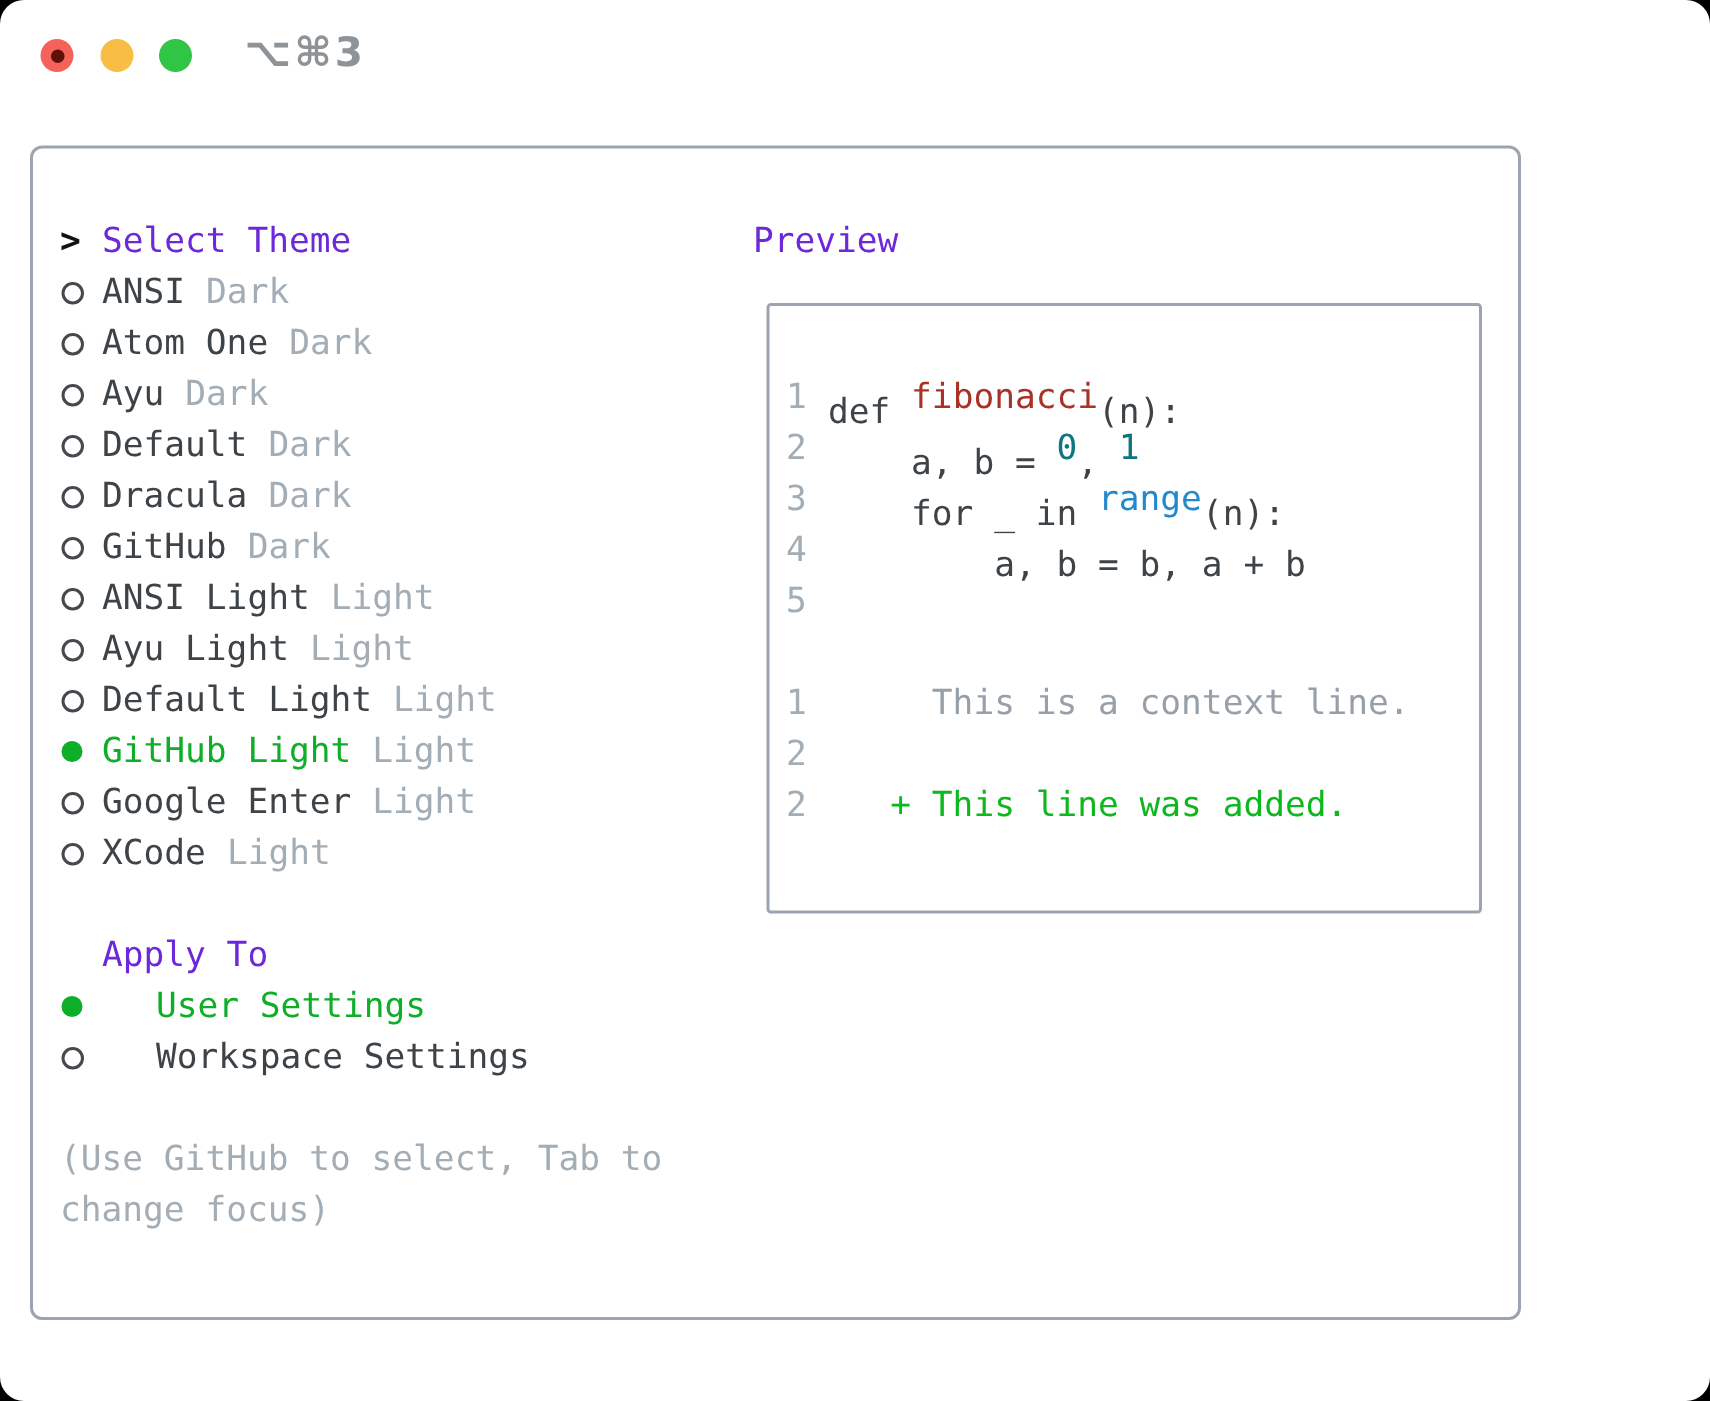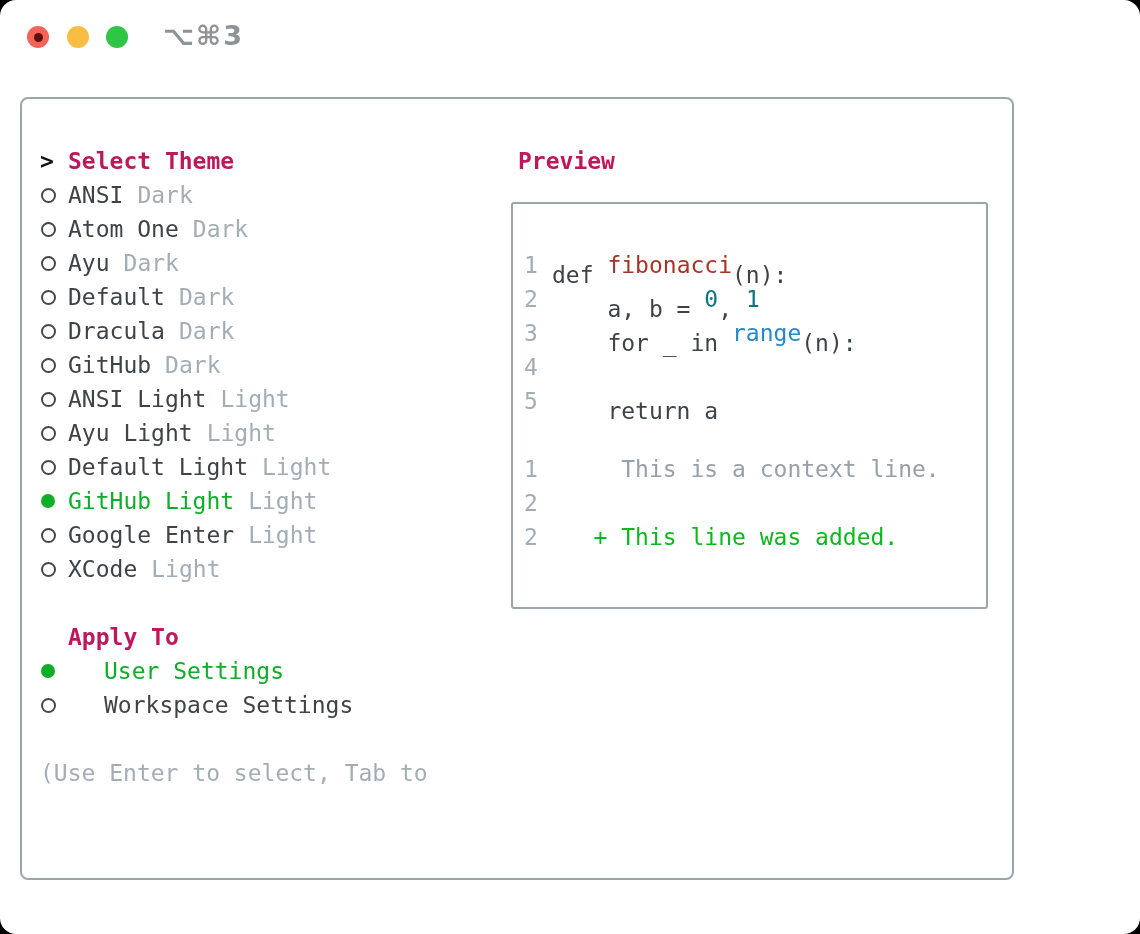--- a/index.html
+++ b/index.html
@@ -13,32 +13,32 @@
   .tl-dot{width:9px;height:9px;border-radius:50%;background:var(--tl-red-dot);}
   .win-title{position:absolute;left:163px;top:20px;font-family:"DejaVu Sans", sans-serif;
              font-size:27px;font-weight:bold;color:var(--title-gray);letter-spacing:2px;white-space:pre;}
   
   .panel{position:absolute;left:20px;top:97px;width:994px;height:783px;box-sizing:border-box;
          border:2px solid var(--border);border-radius:8px;font-size:23px;line-height:34px;}
   .left-col{position:absolute;left:18px;top:45px;}
   .row{display:flex;height:34px;align-items:center;white-space:pre;}
   .icon-col{flex:0 0 28px;display:flex;align-items:center;}
   .prompt{font-weight:bold;color:#101214;font-size:23px;}
-  .header-label{font-weight:bold;color:#be185d;}
+  .header-label{font-weight:normal;color:#6d28d9;}
   .radio{width:11px;height:11px;border:2px solid #45494e;border-radius:50%;margin-left:1px;box-sizing:content-box;}
   .radio.sel{width:14px;height:14px;border:none;background:var(--sel-green);}
   .t-name{color:var(--text);}
   .t-name.sel{color:var(--sel-green);}
   .t-variant{color:var(--muted);margin-left:14px;}
   .opt-label{color:var(--text);margin-left:36px;}
   .opt-label.sel{color:var(--sel-green);}
   .help-line{color:var(--muted);}
   .spacer{height:34px;}
   
-  .preview-head{position:absolute;left:496px;top:45px;}
+  .preview-head{position:absolute;left:480px;top:45px;}
   .preview-box{position:absolute;left:489px;top:103px;width:477px;height:407px;box-sizing:border-box;
                border:2px solid var(--border);border-radius:3px;padding:44px 0 0 11px;overflow:hidden;}
   .pline{display:flex;height:34px;align-items:center;}
   .ln{flex:0 0 28px;color:var(--muted);white-space:pre;}
   .tok{white-space:pre;}
   .tok-code{color:var(--text);margin-top:20px;}
   .tok-function{color:var(--func-red);}
   .tok-number{color:var(--teal);}
   .tok-builtin{color:var(--blue);text-align:right;}
   .tok-context{color:var(--context);}
@@ -90,21 +90,22 @@
       </div>
 
       <div id="apply-list">
           <div class="row"><span class="icon-col"><span class="radio sel"></span></span><span class="opt-label sel">User Settings</span></div>
           <div class="row"><span class="icon-col"><span class="radio"></span></span><span class="opt-label">Workspace Settings</span></div>
         </div>
 
       <div class="row spacer"></div>
 
       <div>
-        <div class="row help-line">(Use Enter to select, Tab to</div>
+        <div class="row help-line">(Use GitHub to select, Tab to</div>
+        <div class="row help-line">change focus)</div>
       </div>
     </div>
 
     <div class="preview-head row">
       <span class="header-label">Preview</span>
     </div>
     <div class="preview-box" id="preview-box">
         <div class="pline">
           <span class="ln">1</span>
           <span class="tok tok-code">def </span>
@@ -119,24 +120,24 @@
           <span class="tok tok-number">1</span>
         </div>
         <div class="pline">
           <span class="ln">3</span>
           <span class="tok tok-code">    for _ in </span>
           <span class="tok tok-builtin">range</span>
           <span class="tok tok-code">(n):</span>
         </div>
         <div class="pline">
           <span class="ln">4</span>
+          <span class="tok tok-code">        a, b = b, a + b</span>
         </div>
         <div class="pline">
           <span class="ln">5</span>
-          <span class="tok tok-code">    return a</span>
         </div>
         <div class="pline">
           <span class="ln"></span>
         </div>
         <div class="pline">
           <span class="ln">1</span>
           <span class="tok tok-context">     This is a context line.</span>
         </div>
         <div class="pline">
           <span class="ln">2</span>

